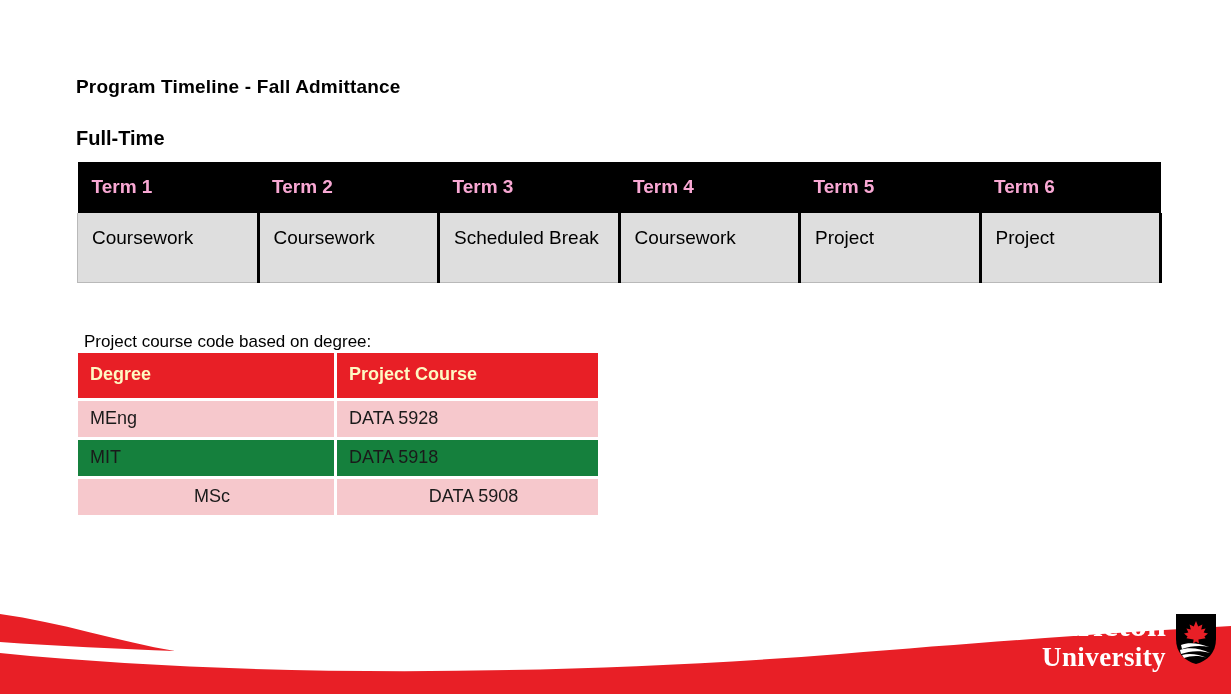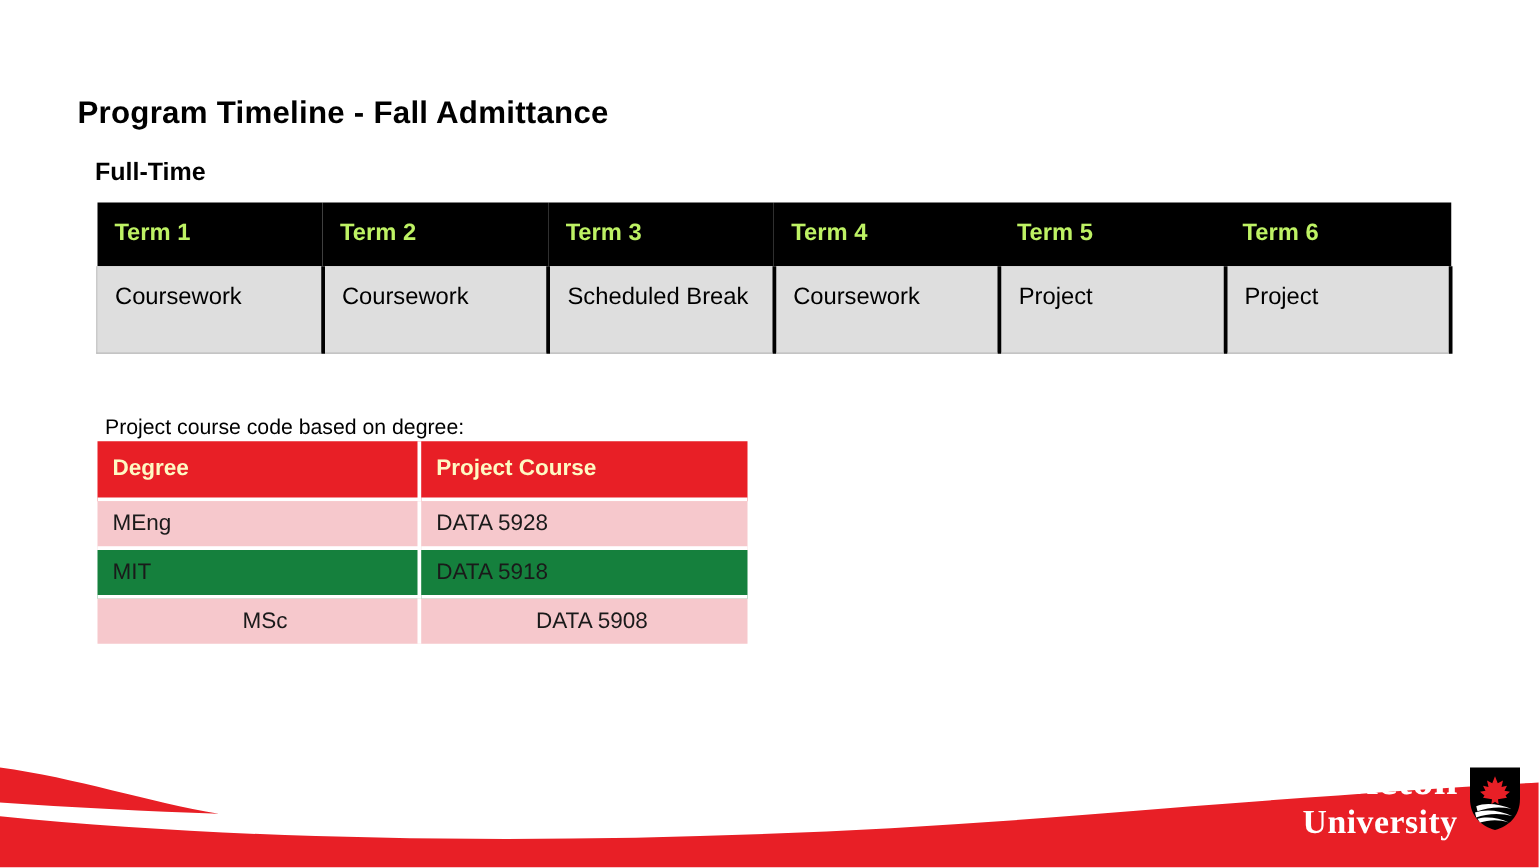--- a/index.html
+++ b/index.html
@@ -17,23 +17,23 @@
 
   .slide {
     position: absolute;
     inset: 0;
     background: #ffffff;
   }
 
   
   .slide-title {
     position: absolute;
-    left: 62px;
+    left: 76px;
     top: 76px;
-    font-size: 25px;
+    font-size: 19px;
     font-weight: bold;
     color: #000000;
     letter-spacing: 0.2px;
     white-space: nowrap;
   }
   .slide-subtitle {
     position: absolute;
     left: 76px;
     top: 127px;
     font-size: 20px;
@@ -46,21 +46,21 @@
   .timeline-table {
     position: absolute;
     left: 77px;
     top: 162px;
     width: 1085px;
     border-collapse: collapse;
     table-layout: fixed;
   }
   .timeline-table th {
     background: #000000;
-    color: #bef264;
+    color: #f9a8d4;
     font-size: 19px;
     font-weight: bold;
     text-align: left;
     padding: 13px 0 14px 14px;
     height: 24px;
     vertical-align: middle;
     border: none;
   }
   .timeline-table td {
     background: #dedede;

